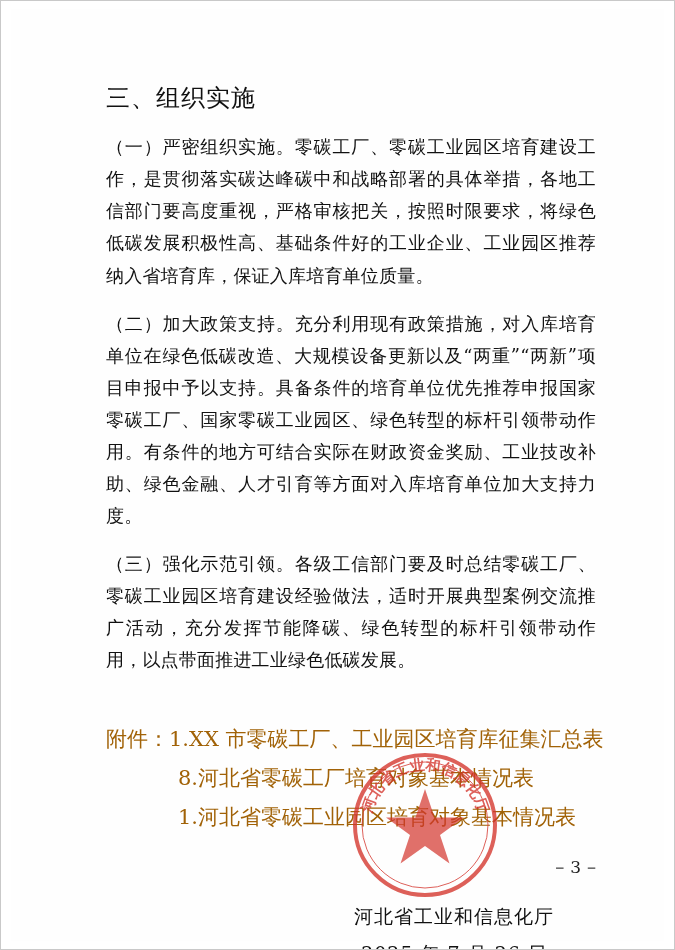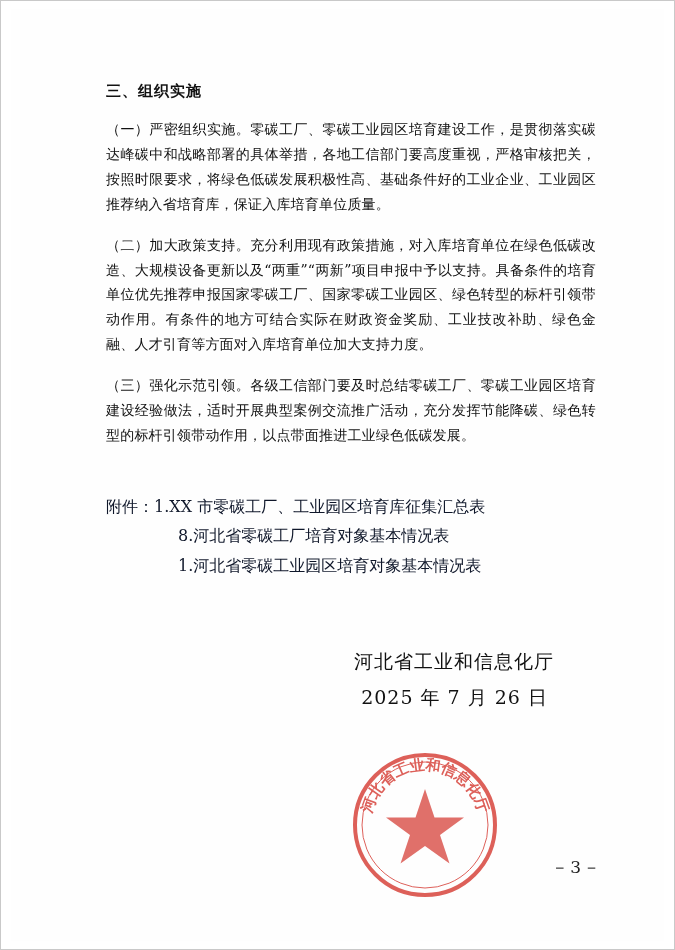--- a/index.html
+++ b/index.html
@@ -30,41 +30,41 @@
     bottom: 8px;
     background: #fefefe;
   }
   .content {
     position: absolute;
     left: 95px;
     top: 70px;
     width: 490px;
   }
   .section-title {
-    font-size: 15px;
-    font-weight: bold;
+    font-size: 24px;
+    font-weight: normal;
     letter-spacing: 1px;
     color: #111;
     margin: 0 0 14px 0;
     line-height: 1.6;
   }
   p.para {
     margin: 0 0 16px 0;
-    font-size: 14px;
+    font-size: 18px;
     line-height: 1.78;
     color: #111;
     text-align: justify;
     text-justify: inter-ideograph;
     letter-spacing: 0.2px;
   }
   .attach-block {
     margin-top: 44px;
-    font-size: 16px;
+    font-size: 21px;
     line-height: 1.85;
-    color: #0f172a;
+    color: #a16207;
   }
   .attach-line {
     display: block;
     white-space: nowrap;
   }
   .attach-label {
     display: inline-block;
   }
   .attach-indent {
     display: inline-block;

